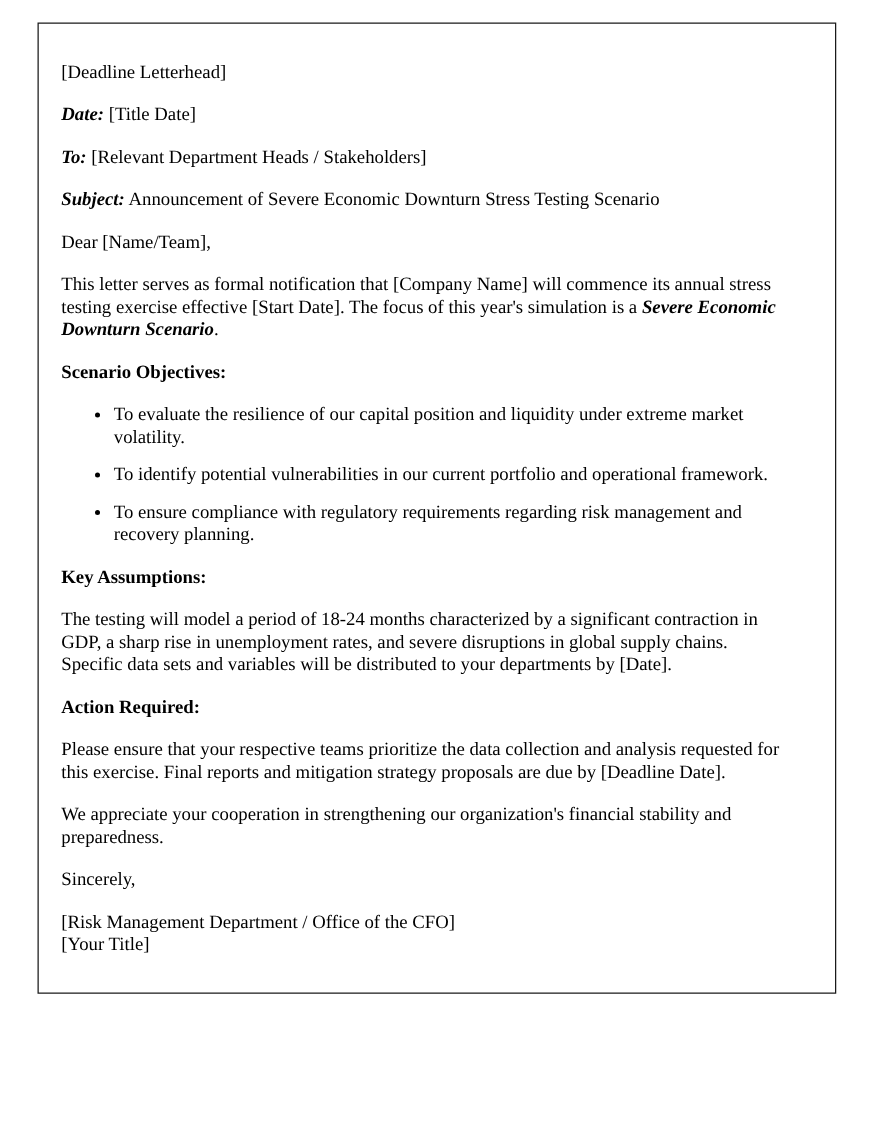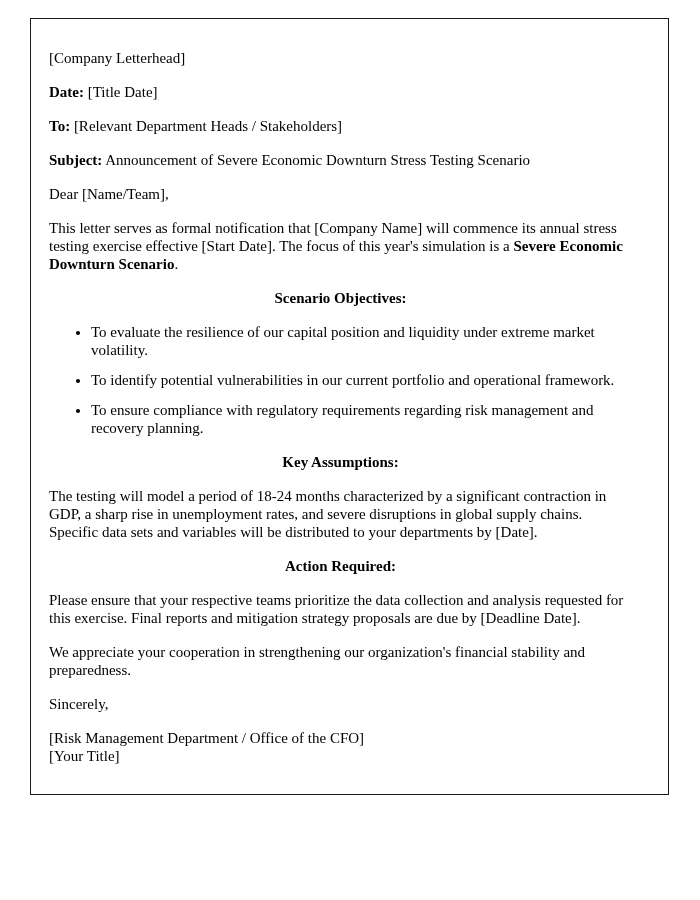--- a/index.html
+++ b/index.html
@@ -29,50 +29,49 @@
     color: #000000;
     font-size: 15px;
     line-height: 18px;
   }
   .para {
     margin: 0 0 16px 0;
   }
   .heading {
     font-weight: bold;
     margin: 0 0 16px 0;
-    text-align: center;
   }
   .label {
     font-weight: bold;
   }
   ul.bullets {
     margin: 0 0 16px 0;
     padding: 0 0 0 42px;
     list-style-type: disc;
   }
   ul.bullets li {
     margin: 12px 0 1px 0;
     padding-left: 0;
   }
   .sig-line {
     margin: 0;
   }
   .sig-block {
     margin: 0 0 16px 0;
   }
-  strong { font-weight: bold; }
+  strong { font-weight: bold; font-style: italic; }
 </style>
 </head>
 <body>
 
 <div class="canvas">
   <div class="page">
 
     <p class="para">
-      <span>[Company Letterhead]</span>
+      <span>[Deadline Letterhead]</span>
     </p>
 
     <p class="para">
       <strong class="label">Date:</strong>
       <span>[Title Date]</span>
     </p>
 
     <p class="para">
       <strong class="label">To:</strong>
       <span>[Relevant Department Heads / Stakeholders]</span>

